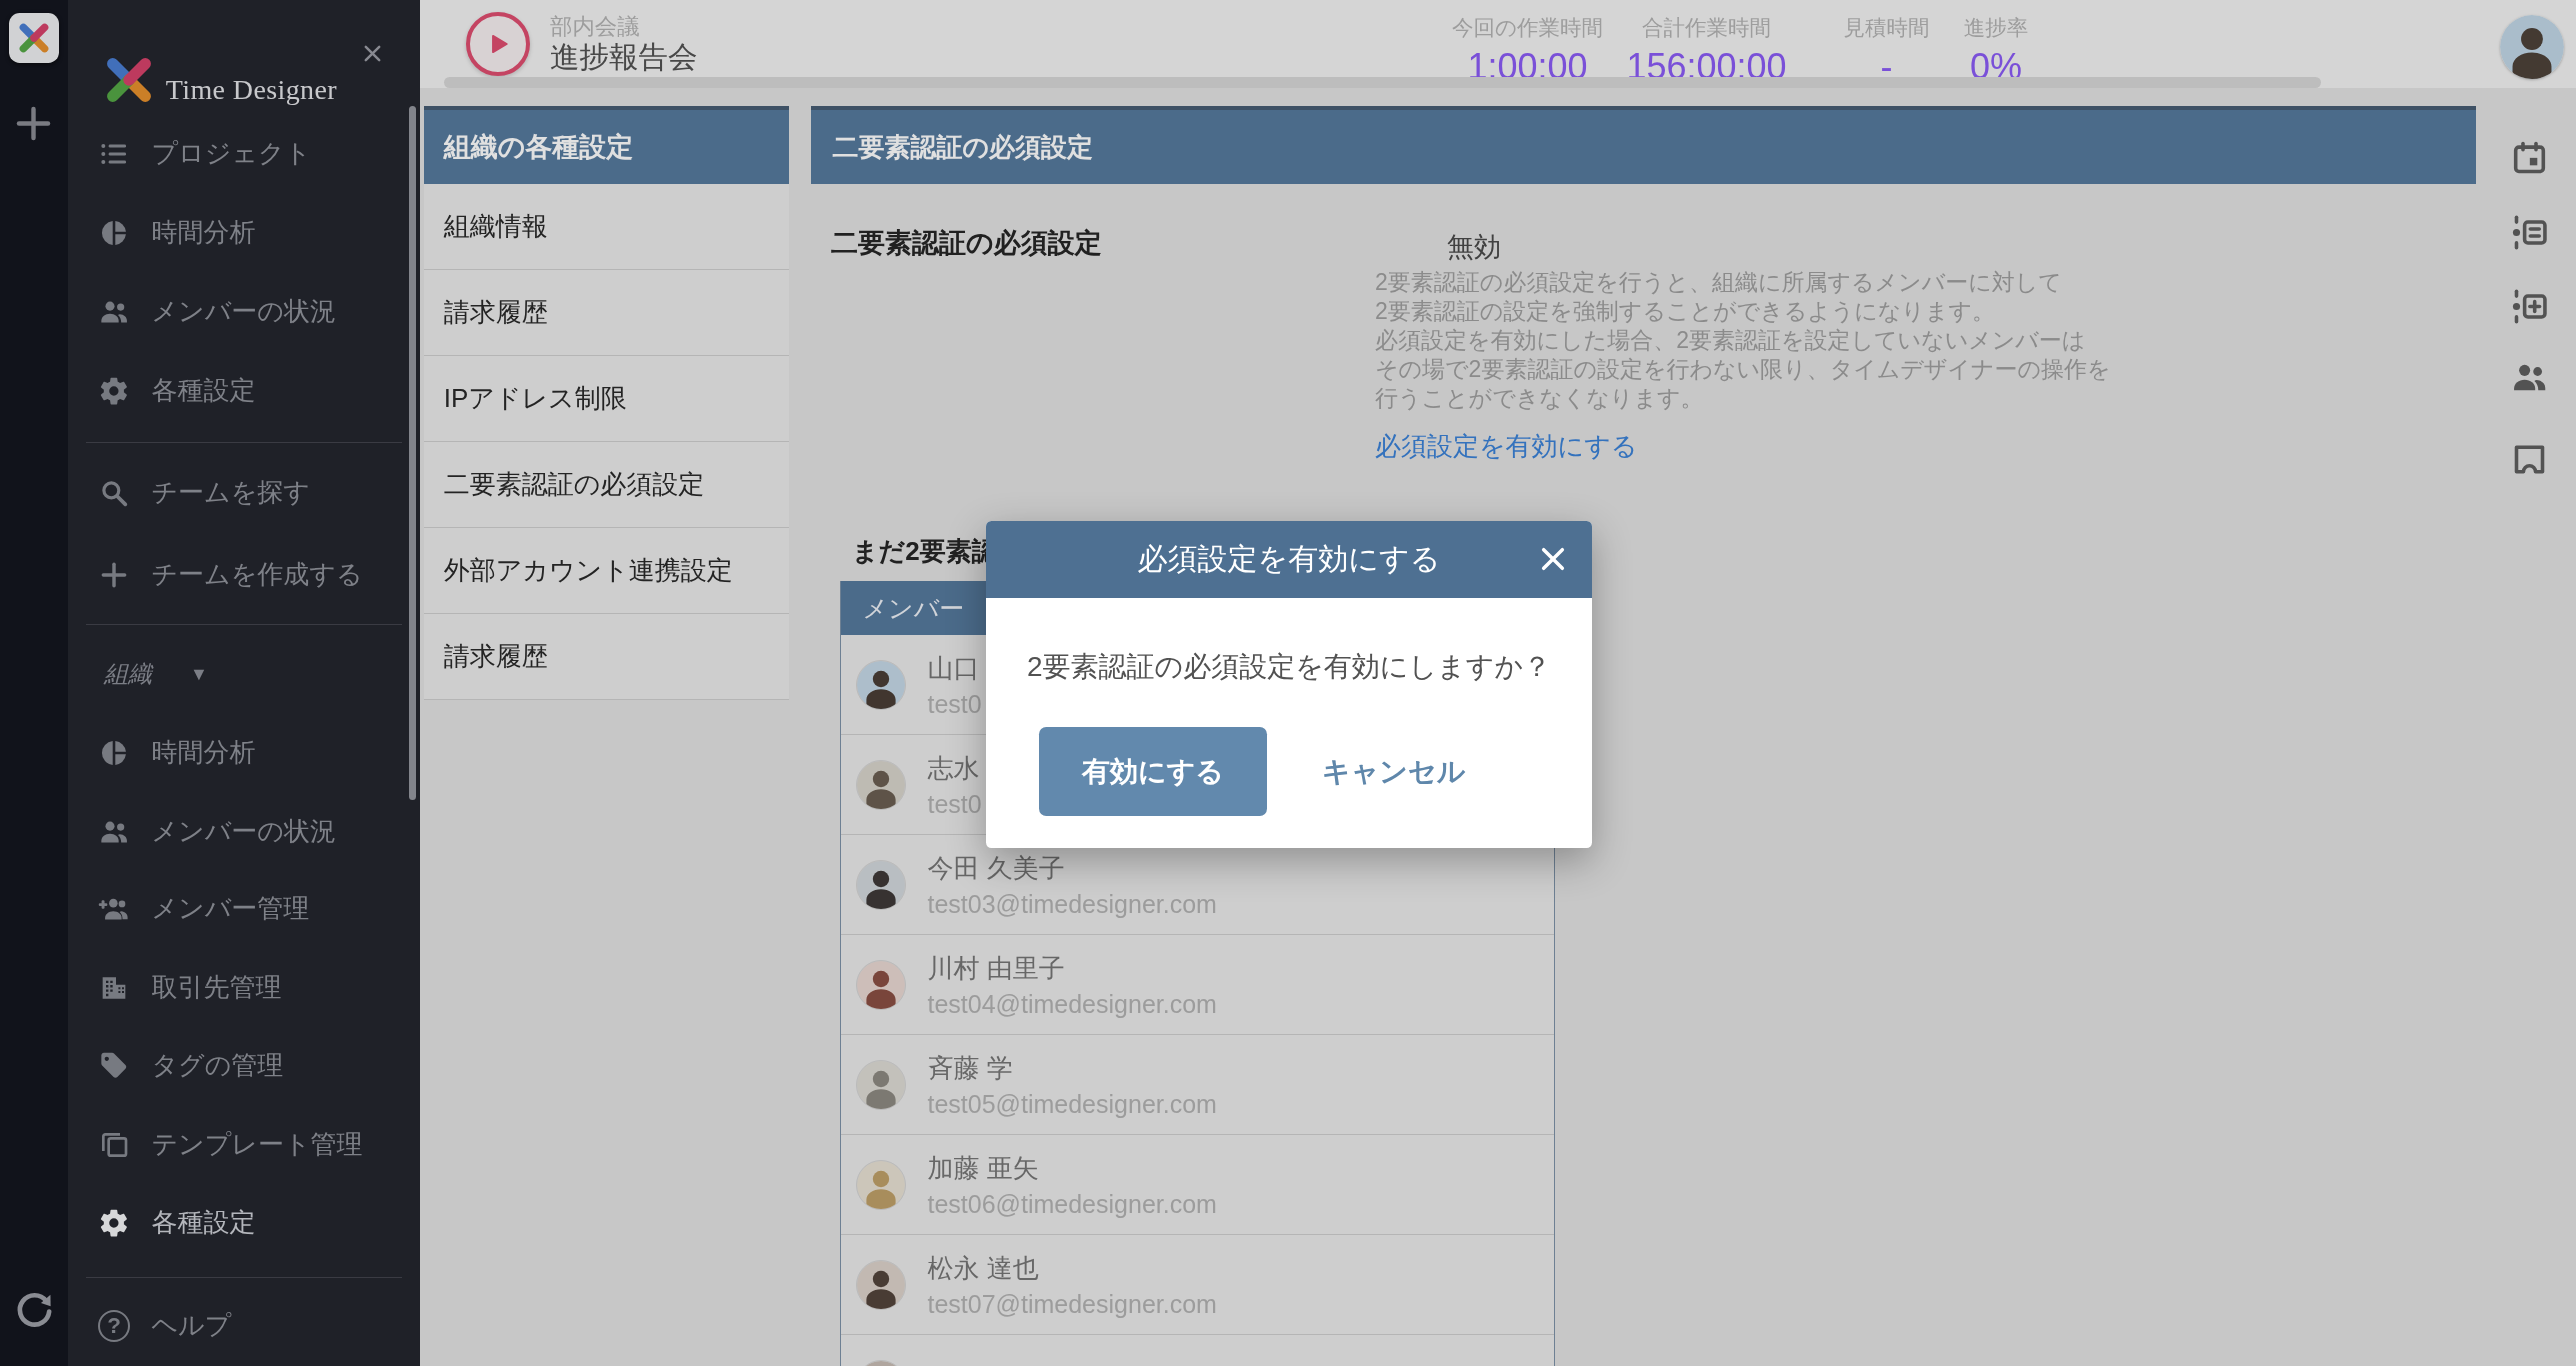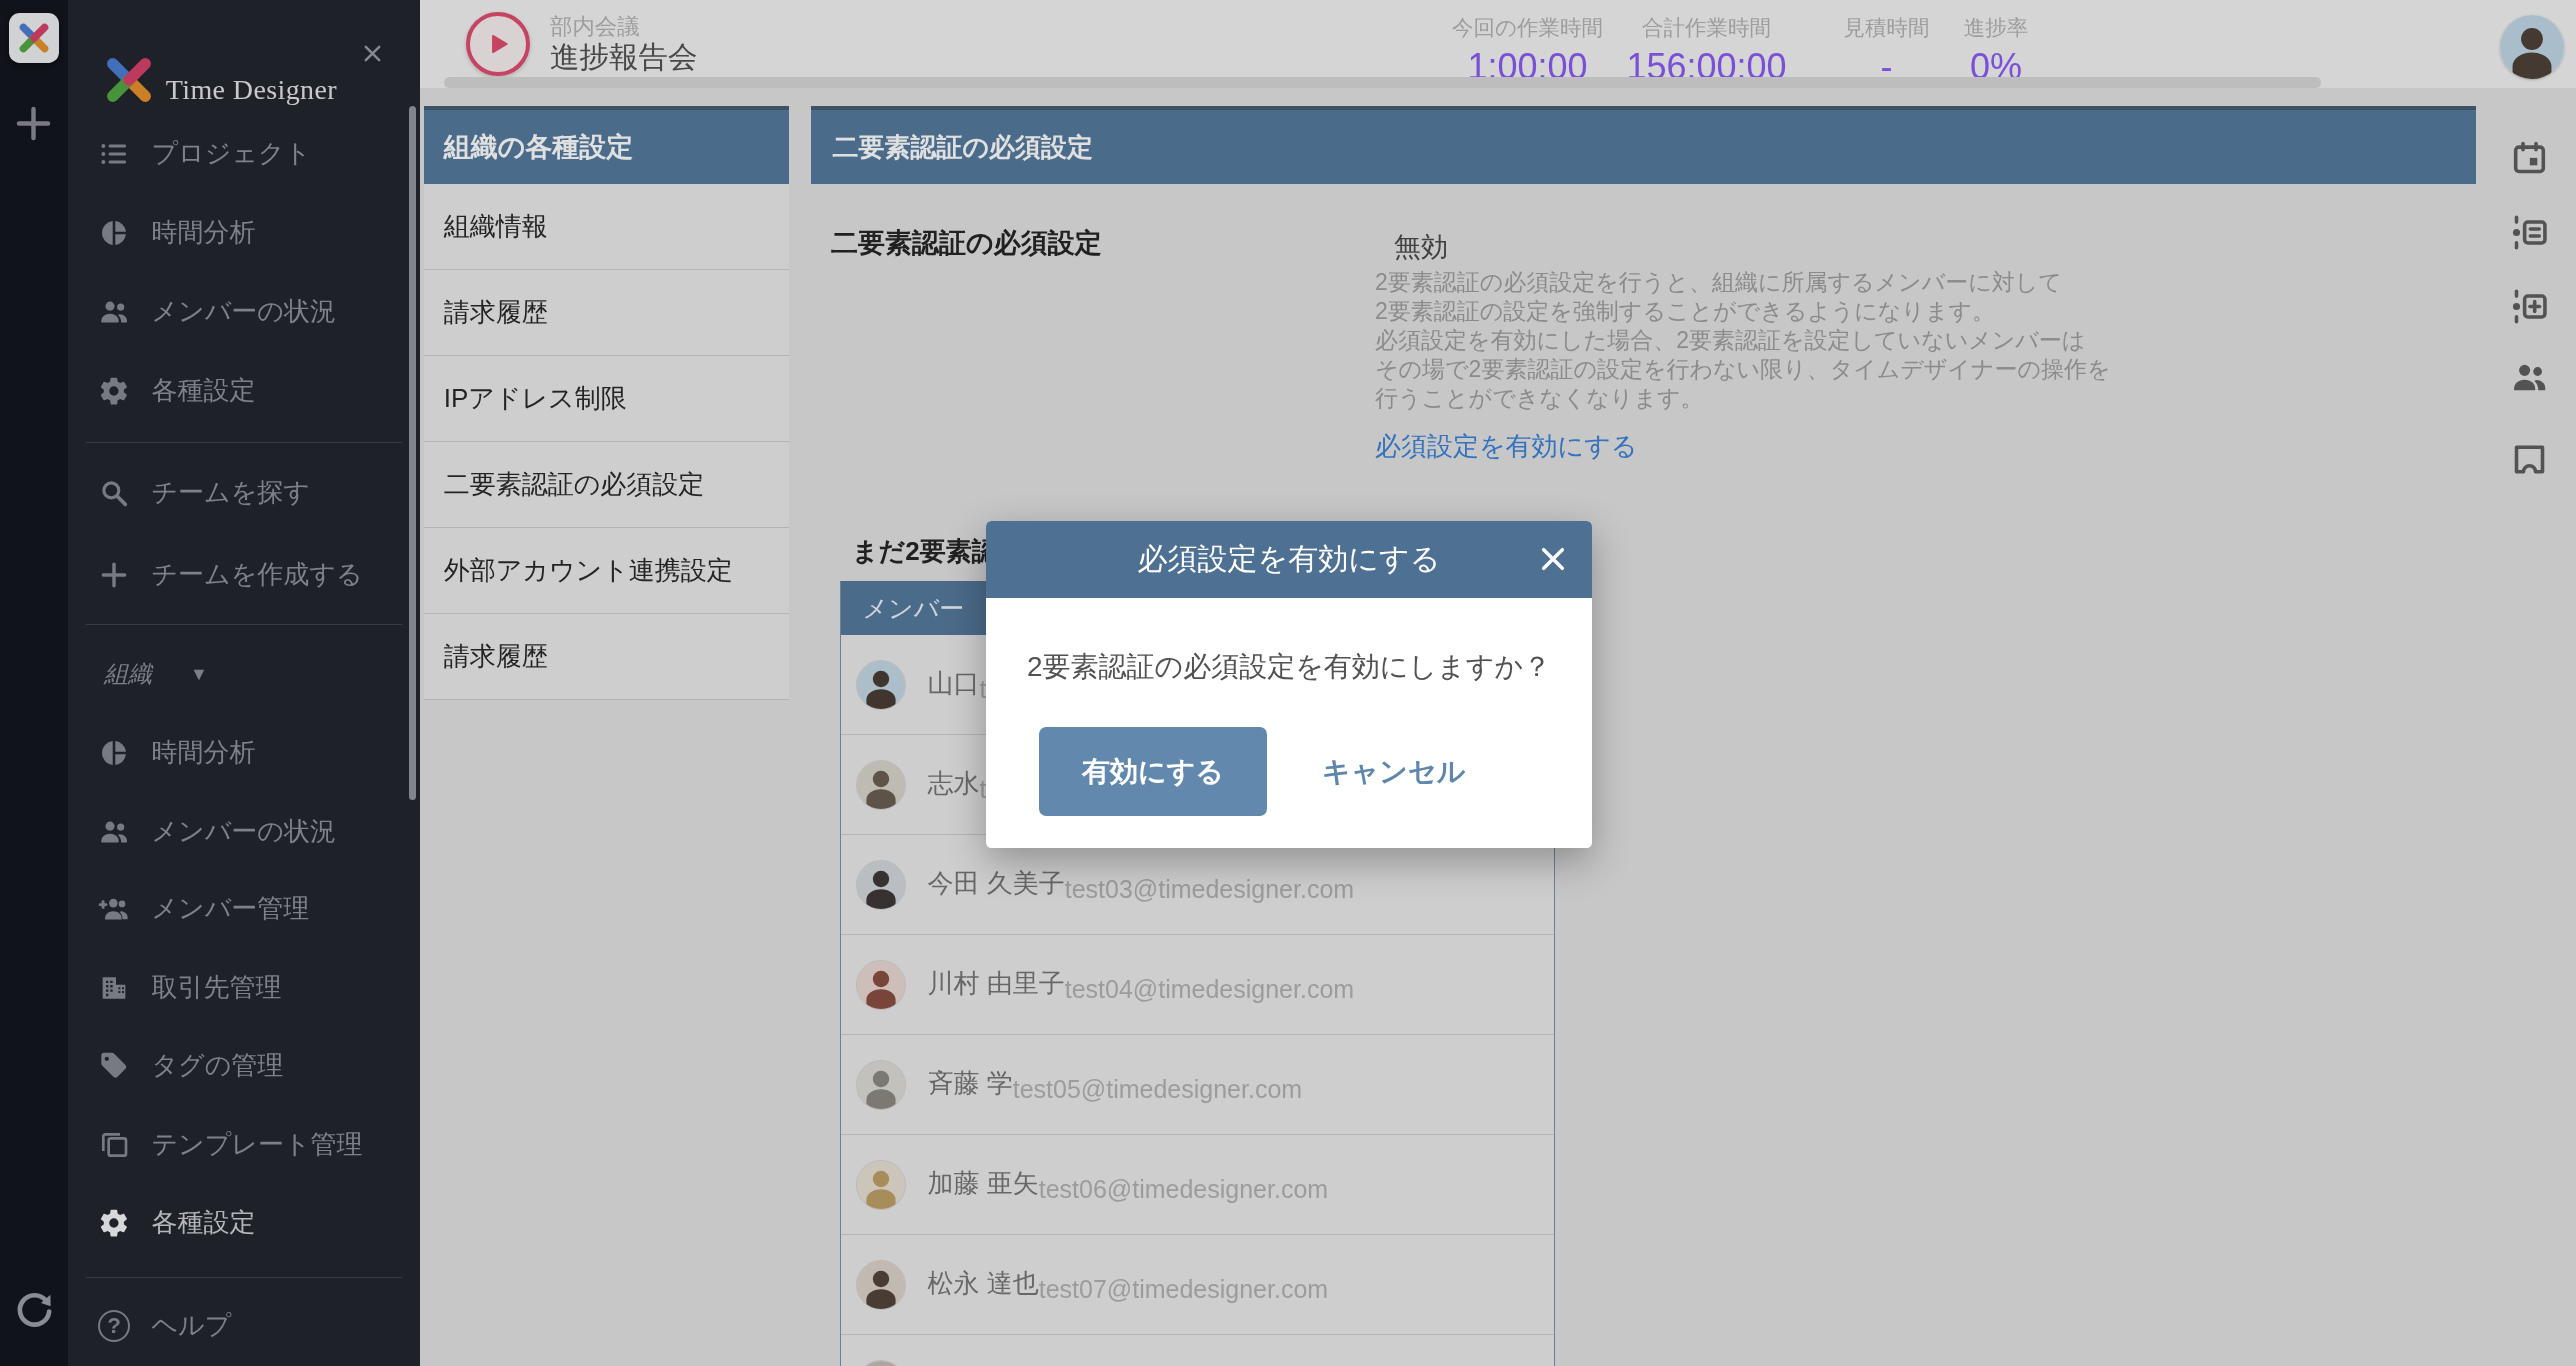--- a/index.html
+++ b/index.html
@@ -65,30 +65,30 @@
                  display:flex; align-items:center; padding-left:19.7px; }
   .nav-items { position:absolute; left:424px; top:184px; width:365px; }
   .nav-item { height:86px; background:#ebebeb; border-bottom:0.9px solid #cfcfcf; display:flex; align-items:center;
               padding-left:19.7px; font-size:26px; color:#2a2a2a; cursor:pointer; }
 
   
   .page-titlebar { position:absolute; left:811px; top:106px; width:1665px; height:78px; background:#567a9e;
                    border-top:4.5px solid #475d73; color:#fff; font-size:26px; font-weight:bold;
                    display:flex; align-items:center; padding-left:21.5px; }
   .sec-label { position:absolute; left:831px; top:225px; font-size:27px; font-weight:bold; color:#262626; }
-  .sec-status { position:absolute; left:1394px; top:229px; font-size:27px; color:#4a4a4a; }
+  .sec-status { position:absolute; left:1447px; top:229px; font-size:27px; color:#4a4a4a; }
   .sec-desc { position:absolute; left:1375px; top:268px; font-size:23px; line-height:29px; color:#9f9f9f; white-space:pre-line; }
   .sec-link { position:absolute; left:1375px; top:429px; font-size:26px; color:#3b82d8; cursor:pointer; text-decoration:none; }
   .members-heading { position:absolute; left:852px; top:534px; font-size:26px; font-weight:bold; color:#262626; }
   .member-table { position:absolute; left:840px; top:581px; width:715px; border-left:1.8px solid #7e92a8; border-right:1.8px solid #7e92a8; }
   .mt-header { height:54px; background:#567a9e; color:#eef2f7; font-size:25px; display:flex; align-items:center; padding-left:21.5px; }
   .m-row { height:100px; background:#ebebeb; border-bottom:0.9px solid #cfcfcf; display:flex; align-items:center; padding-left:15px; }
   .m-avatar { width:50px; height:50px; border-radius:50%; overflow:hidden; flex:none; border:1.8px solid #d5d5d5; background:#ddd; }
   .m-avatar svg { display:block; width:100%; height:100%; }
-  .m-text { margin-left:21.5px; display:flex; flex-direction:row; }
+  .m-text { margin-left:21.5px; display:flex; flex-direction:column; }
   .m-name { font-size:26px; color:#767676; line-height:30px; }
   .m-email { font-size:25px; color:#b2b2b2; line-height:25px; margin-top:9px; }
 
   
   .right-icons { position:absolute; left:2510px; top:139px; width:43px; }
   .ri-btn { position:absolute; left:0; width:39px; height:39px; color:#5f5f5f; background:none; border:none; cursor:pointer; }
   .ri-btn svg { width:39px; height:39px; display:block; }
 
   
   .dim { position:absolute; inset:0; background:rgba(0,0,0,0.12); z-index:40; }

